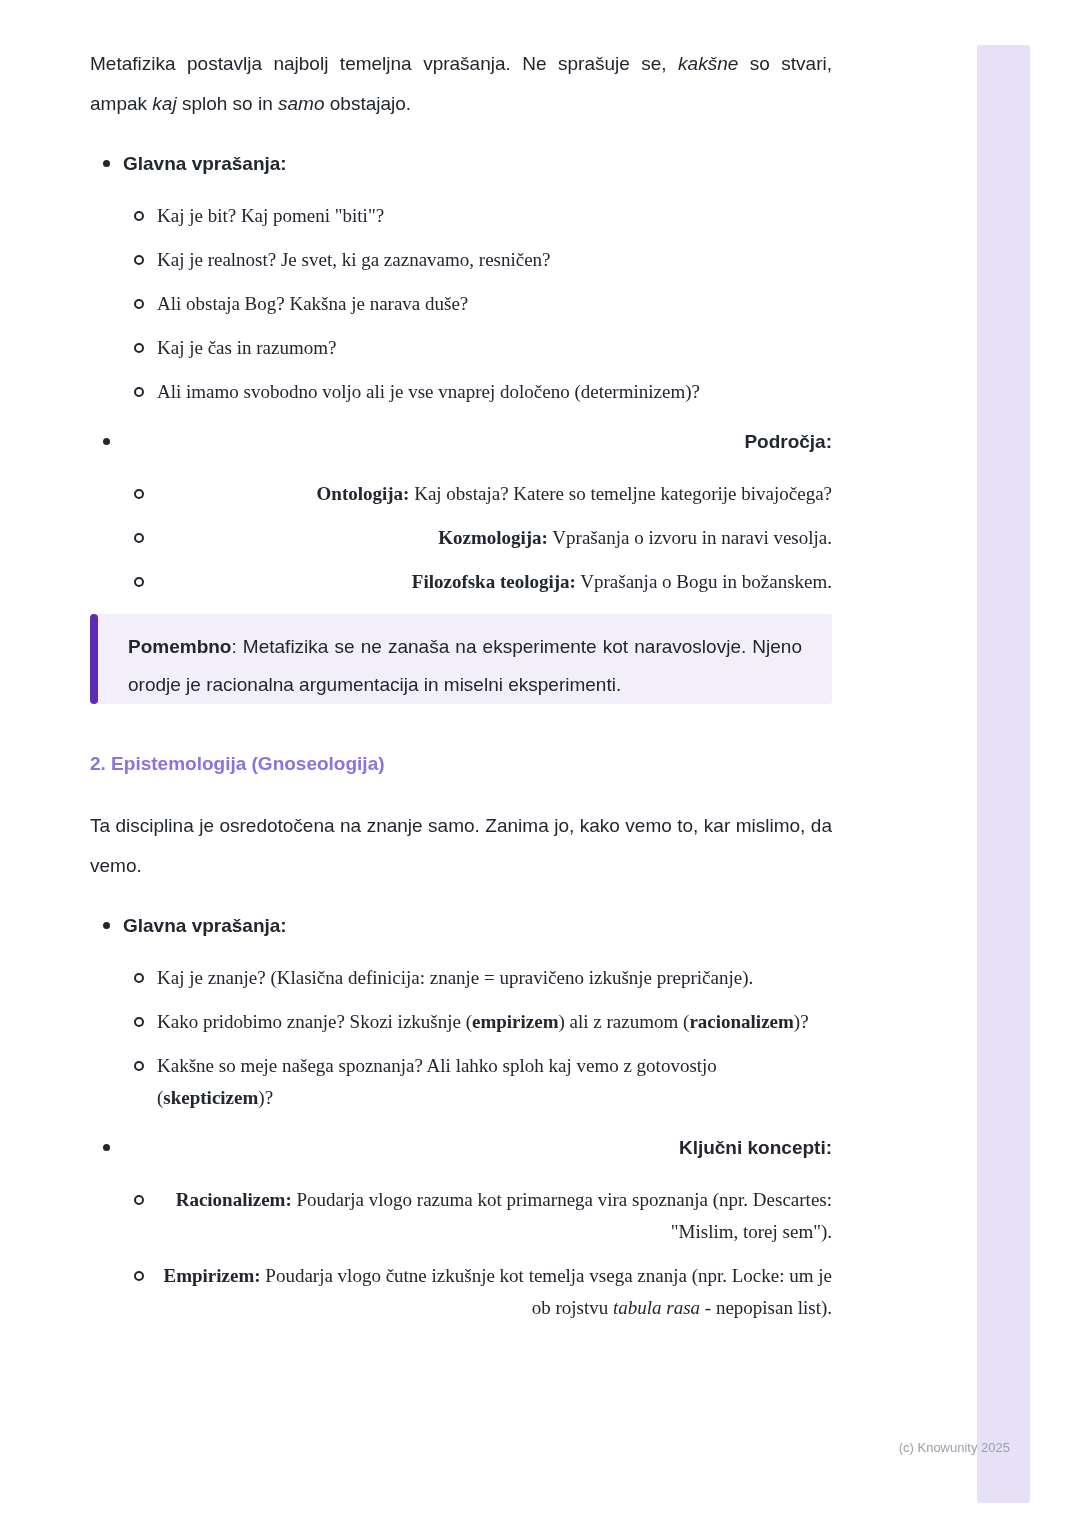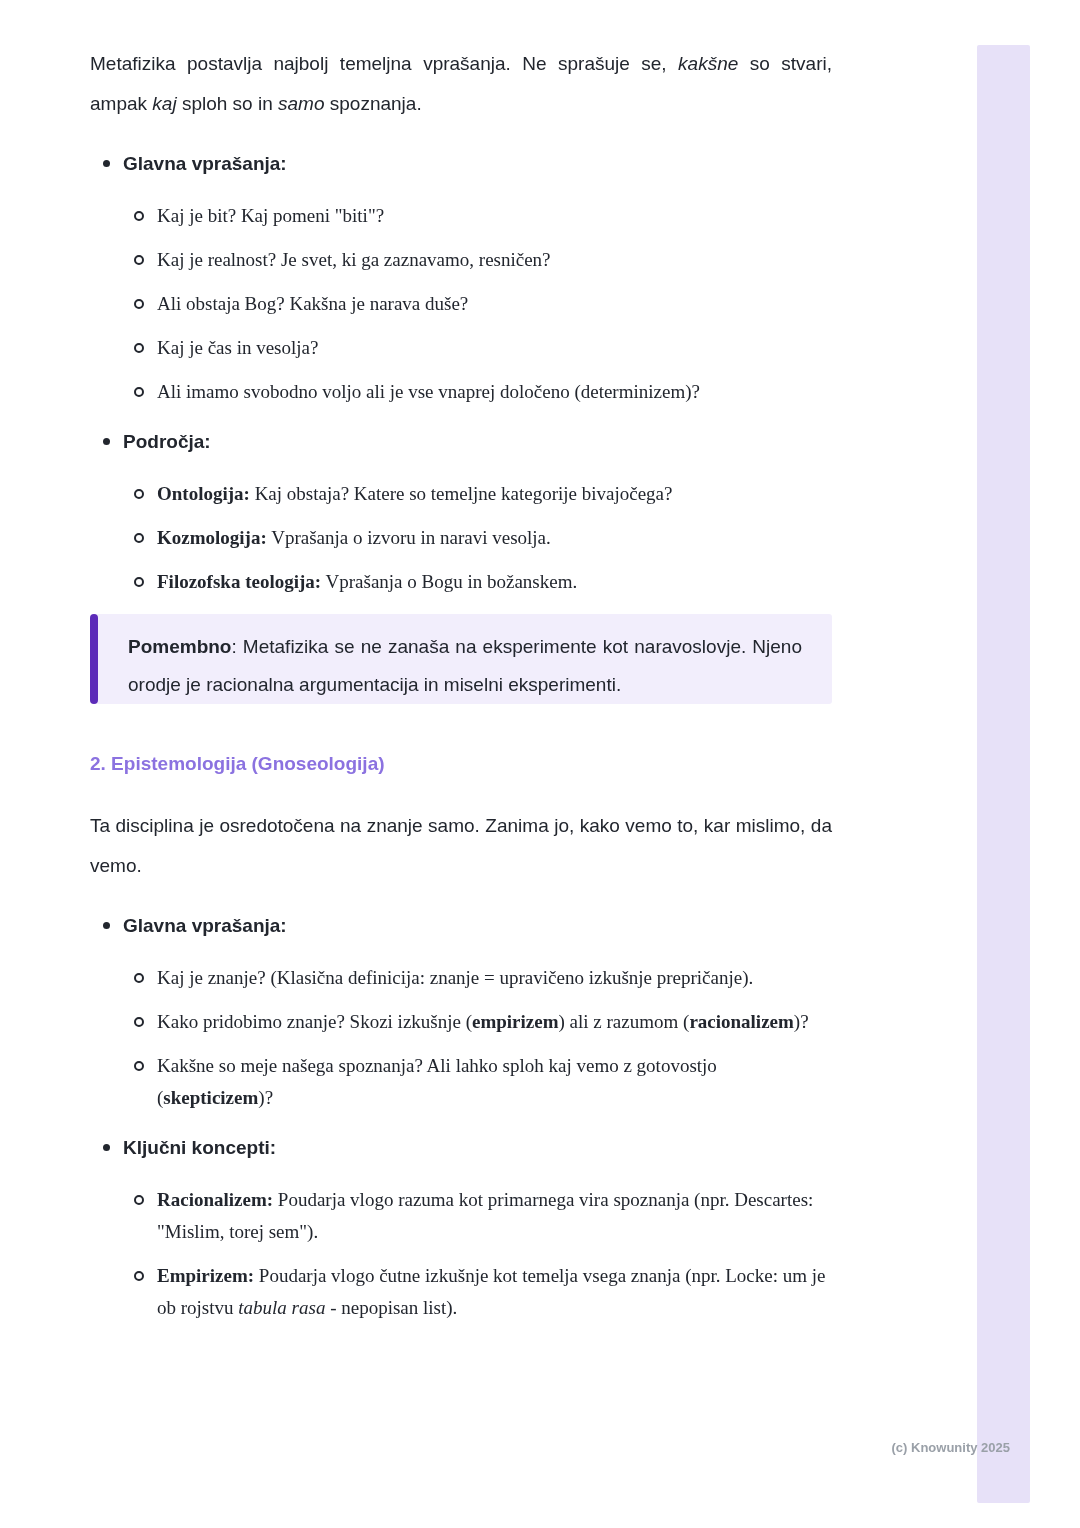--- a/index.html
+++ b/index.html
@@ -22,21 +22,21 @@
     margin: 0;
     line-height: 40px;
     text-align: justify;
   }
   .b { font-weight: 700; }
   .i { font-style: italic; }
 
   ul { margin: 0; padding: 0; list-style: none; }
   .l1 { margin-top: 24px; }
   .group { position: relative; padding-left: 33px; }
-  .group + .group { margin-top: 18px; }
+  .group + .group { margin-top: 18px; text-align: right; }
   .group::before {
     content: "";
     position: absolute; left: 13px; top: 12px;
     width: 7px; height: 7px; border-radius: 50%;
     background: currentColor;
   }
   .group-label { font-weight: 700; line-height: 32px; display: block; }
   .l2 { margin-top: 20px; font-family: Liberation Serif, serif; }
   .l2 > li {
     position: relative;
@@ -81,40 +81,39 @@
     width: 53px; height: 1458px;
     background: var(--strip, #e7e1f8);
     border-radius: 2px;
   }
   .footer-credit {
     position: absolute;
     top: 1440px; right: 70px;
     font-size: 13px;
     color: var(--footer, #9aa0a8);
     z-index: 2;
-    font-weight: bold;
   }
 </style>
 </head>
 <body>
 
 <div class="page">
 
   <div class="content">
 
-    <p class="para"><span>Metafizika postavlja najbolj temeljna vprašanja. Ne sprašuje se, </span><span class="i">kakšne</span><span> so stvari, ampak </span><span class="i">kaj</span><span> sploh so in </span><span class="i">samo</span><span> spoznanja.</span></p>
+    <p class="para"><span>Metafizika postavlja najbolj temeljna vprašanja. Ne sprašuje se, </span><span class="i">kakšne</span><span> so stvari, ampak </span><span class="i">kaj</span><span> sploh so in </span><span class="i">samo</span><span> obstajajo.</span></p>
 
     <ul class="l1">
       <li class="group">
         <span class="group-label">Glavna vprašanja:</span>
         <ul class="l2">
             <li><span>Kaj je bit? Kaj pomeni "biti"?</span></li>
             <li><span>Kaj je realnost? Je svet, ki ga zaznavamo, resničen?</span></li>
             <li><span>Ali obstaja Bog? Kakšna je narava duše?</span></li>
-            <li><span>Kaj je čas in vesolja?</span></li>
+            <li><span>Kaj je čas in razumom?</span></li>
             <li><span>Ali imamo svobodno voljo ali je vse vnaprej določeno (determinizem)?</span></li>
           </ul>
       </li>
       <li class="group">
         <span class="group-label">Področja:</span>
         <ul class="l2">
             <li><span class="b">Ontologija:</span><span> Kaj obstaja? Katere so temeljne kategorije bivajočega?</span></li>
             <li><span class="b">Kozmologija:</span><span> Vprašanja o izvoru in naravi vesolja.</span></li>
             <li><span class="b">Filozofska teologija:</span><span> Vprašanja o Bogu in božanskem.</span></li>
           </ul>

